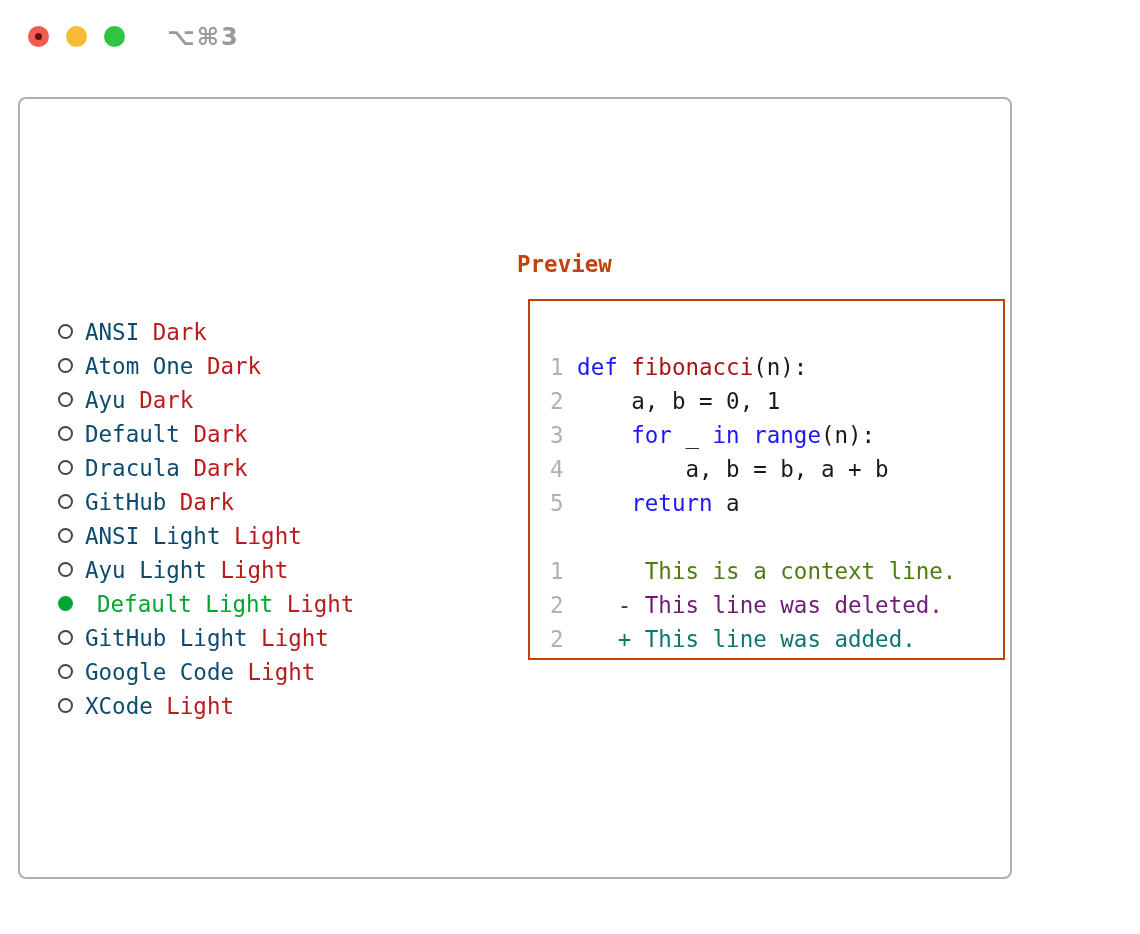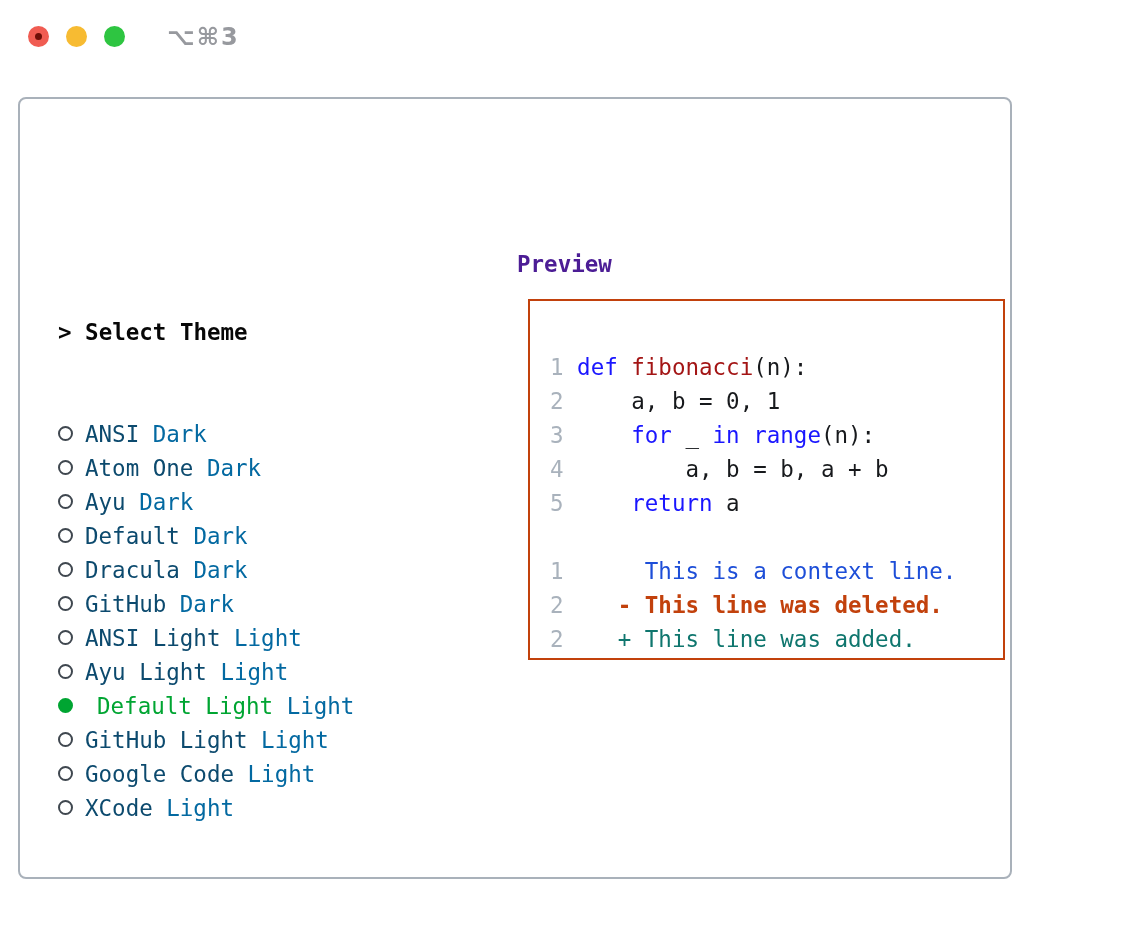--- a/index.html
+++ b/index.html
@@ -25,49 +25,48 @@
   
   .left-col{position:absolute;left:38px;top:148px;color:#333b43;}
   .row{height:34px;}
   .prompt,.hdr{font-weight:bold;color:#070707;}
   .marker{display:inline-block;width:27px;}
   .radio{display:inline-block;width:15px;height:15px;box-sizing:border-box;border:2.5px solid #3f474f;
     border-radius:50%;vertical-align:middle;position:relative;top:-2px;}
   .radio.sel{background:#00a532;border-color:#00a532;}
   .tname{color:#0c4a6e;}
   .tname.selname{color:#00a532;margin-left:12px;}
-  .tag{color:#0369a1;}
+  .tag{color:#b91c1c;}
 
   
-  .preview-title{position:absolute;left:497px;top:148px;font-weight:bold;color:#4c1d95;}
+  .preview-title{position:absolute;left:497px;top:148px;font-weight:bold;color:#c2410c;}
   .preview-box{position:absolute;left:508px;top:200px;width:477px;height:361px;box-sizing:border-box;
     border:2px solid #c2410c;background:#fff;padding:49px 0 0 20px;overflow:hidden;}
   .crow{height:34px;}
   .ln{color:#a9b2bc;}
   .kw{color:#1a16ff;}
   .fn{color:#a31515;}
   .plain{color:#17191c;}
-  .ctx{color:#1d4ed8;text-align:center;}
-  .del{color:#c2410c;font-weight:bold;}
+  .ctx{color:#4d7c0f;text-align:center;}
+  .del{color:#701a75;}
   .add{color:#0f766e;}
 </style>
 </head>
 <body>
 
 <div class="window">
 
   <div class="light red"></div>
   <div class="light yellow"></div>
   <div class="light green"></div>
   <div class="app-title">⌥⌘3</div>
 
   <div class="main-box">
 
     <div class="left-col mono">
-      <div class="row"><span class="prompt">&gt;</span><span> </span><span class="hdr">Select Theme</span></div>
       <div><div class="row"><span class="marker"><span class="radio"></span></span><span class="tname">ANSI</span> <span class="tag">Dark</span></div><div class="row"><span class="marker"><span class="radio"></span></span><span class="tname">Atom One</span> <span class="tag">Dark</span></div><div class="row"><span class="marker"><span class="radio"></span></span><span class="tname">Ayu</span> <span class="tag">Dark</span></div><div class="row"><span class="marker"><span class="radio"></span></span><span class="tname">Default</span> <span class="tag">Dark</span></div><div class="row"><span class="marker"><span class="radio"></span></span><span class="tname">Dracula</span> <span class="tag">Dark</span></div><div class="row"><span class="marker"><span class="radio"></span></span><span class="tname">GitHub</span> <span class="tag">Dark</span></div><div class="row"><span class="marker"><span class="radio"></span></span><span class="tname">ANSI Light</span> <span class="tag">Light</span></div><div class="row"><span class="marker"><span class="radio"></span></span><span class="tname">Ayu Light</span> <span class="tag">Light</span></div><div class="row"><span class="marker"><span class="radio sel"></span></span><span class="tname selname">Default Light</span> <span class="tag">Light</span></div><div class="row"><span class="marker"><span class="radio"></span></span><span class="tname">GitHub Light</span> <span class="tag">Light</span></div><div class="row"><span class="marker"><span class="radio"></span></span><span class="tname">Google Code</span> <span class="tag">Light</span></div><div class="row"><span class="marker"><span class="radio"></span></span><span class="tname">XCode</span> <span class="tag">Light</span></div></div>
       <div class="row"></div>
       
       
       
       
       
     </div>
 
     <div class="preview-title mono">Preview</div>

